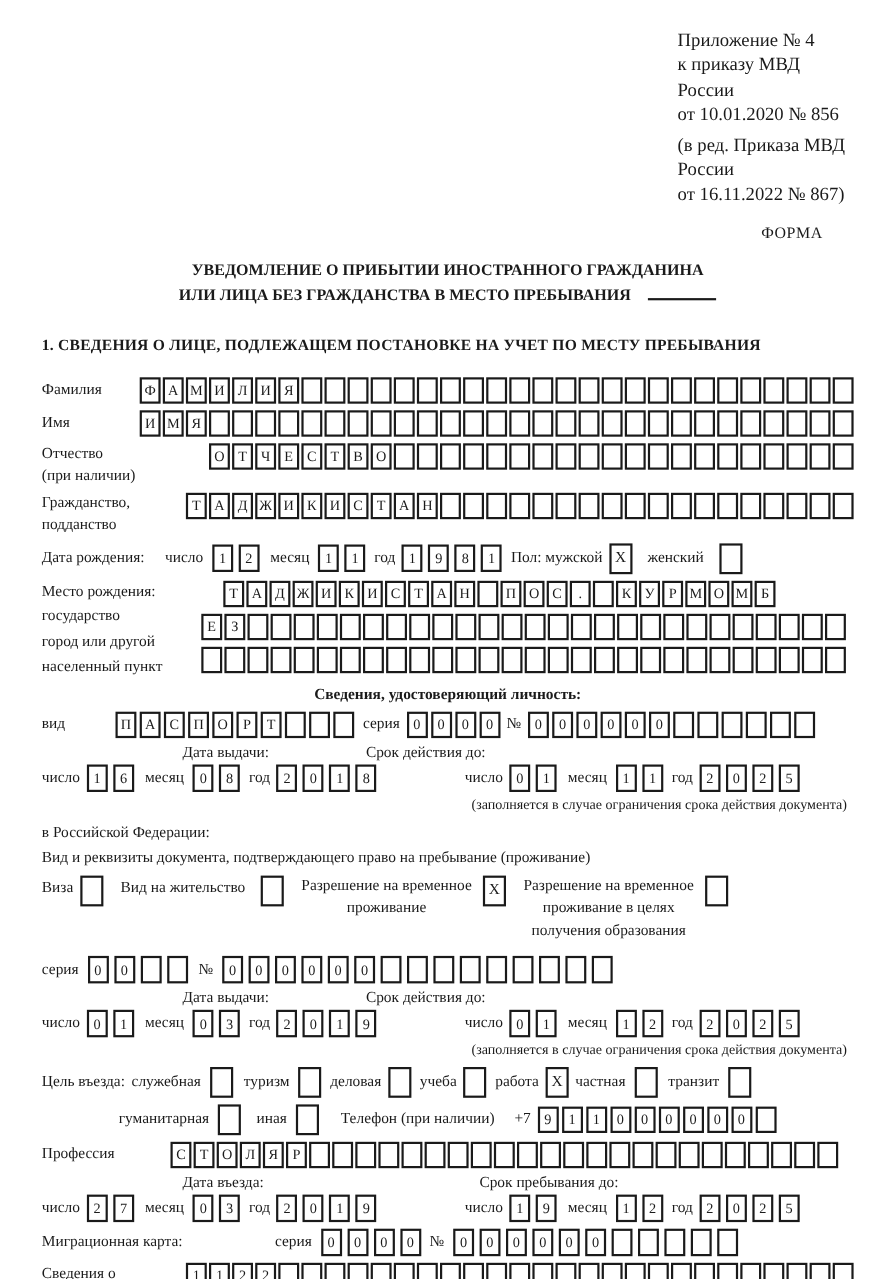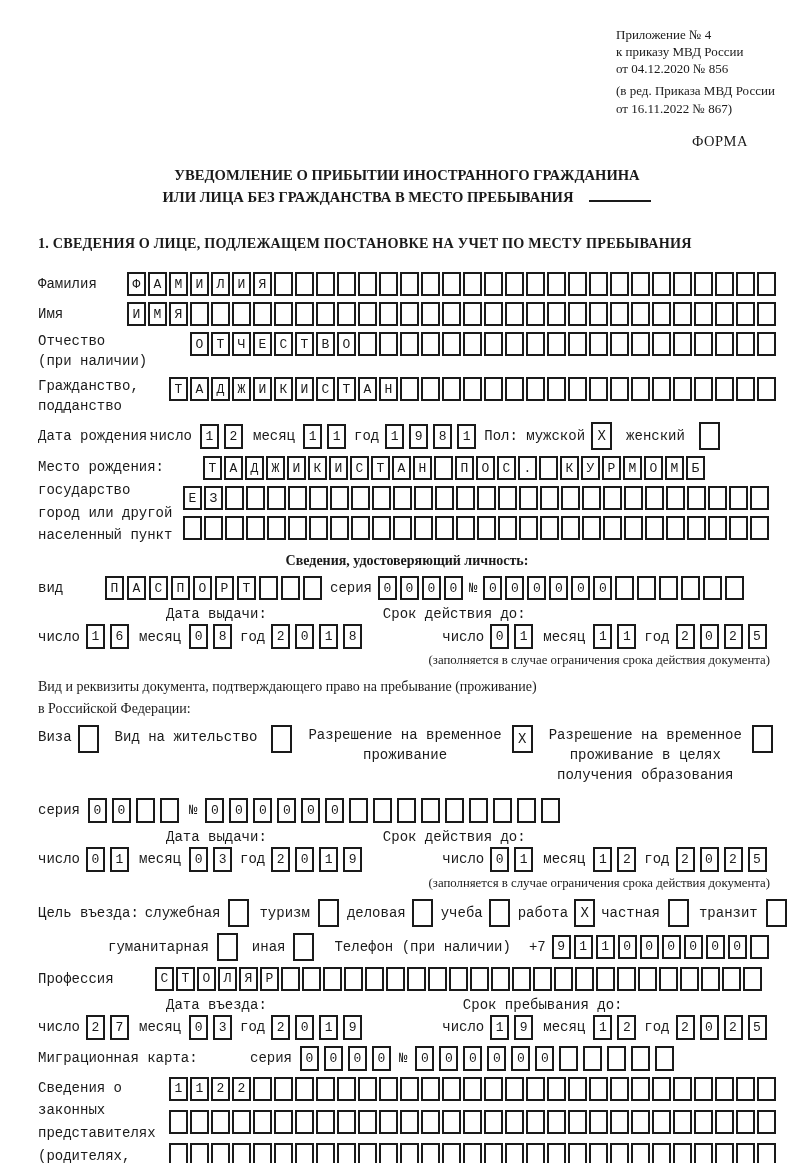--- a/index.html
+++ b/index.html
@@ -4,28 +4,28 @@
 <style>
   * { box-sizing: border-box; margin: 0; padding: 0; }
   html,body { background:#fff; }
   body {
     width: 800px; height: 1163px; overflow: hidden;
     color:#1a1a1a;
     font-family: "Liberation Serif", "DejaVu Serif", serif;
     font-size: 14px;
     padding: 26px 24px 20px 38px;
   }
-  .hdr { margin-left: 578px; font-size: 13px; line-height: 1.32; }
+  .hdr { margin-left: 578px; font-size: 17px; line-height: 1.32; }
   .hdr .gap-top { margin-top: 5px; }
   .forma { text-align: right; font-weight: normal; font-size: 14.5px; margin: 16px 28px 0 0; letter-spacing: .5px; }
   .title { text-align: center; font-weight: bold; font-size: 14.6px; line-height: 1.55; margin-top: 14px; }
   .underline { display:inline-block; width: 62px; border-bottom: 2.4px solid #1a1a1a; height: .85em; margin-left: 16px; }
   .sec { font-weight: bold; font-size: 14.2px; margin-top: 26px; letter-spacing: .2px; margin-bottom: 20px; }
 
-  .row { display: flex; align-items: center; margin-bottom: 6px; font-family: Liberation Mono, monospace; }
+  .row { display: flex; align-items: center; margin-bottom: 6px; }
   .row.top { align-items: flex-start; }
   .lbl { white-space: nowrap; }
   .stack { display: flex; flex-direction: column; line-height: 1.4; }
   .cells { display: inline-flex; gap: 2px; flex-wrap: nowrap; }
   .cells.wide { gap: 5px; }
   .cells.mid { gap: 3px; }
   .cell { flex: 0 0 auto; width: 19px; height: 24px; border: 2px solid #1a1a1a;
           display: inline-flex; align-items: center; justify-content: center; font-size: 13px; }
   .wide .cell { height: 25px; }
   .cb .cell { width: 21px; height: 28px; font-size: 14px; }
@@ -36,35 +36,35 @@
   .w150 { width: 150px; }
   .w167 { width: 167px; }
   .ml6 { margin-left: 6px; } .ml8 { margin-left: 8px; } .ml10 { margin-left: 10px; }
   .ml14 { margin-left: 14px; } .ml16 { margin-left: 16px; } .ml20 { margin-left: 20px; }
   .mr6 { margin-right: 6px; } .mr8 { margin-right: 8px; }
 
   .bp-rows { display: flex; flex-direction: column; gap: 6px; }
   .doc-hdr { text-align: center; font-weight: bold; margin: 4px 0 7px 0; }
   .sublabels { margin-bottom: 2px; margin-top: 2px; }
   .sub1 { margin-left: 128px; }
-  .sub2 { margin-left: 116px; }
+  .sub2 { margin-left: 88px; }
   .sub2b { margin-left: 196px; }
   .dgap { margin-left: 80px; }
   .note { text-align: right; font-size: 12.8px; margin: -2px 6px 8px 0; }
   .intro { line-height: 1.6; margin-bottom: 4px; }
   .ctr { text-align: center; line-height: 1.45; }
   .permits { margin-bottom: 12px; }
 </style>
 </head>
 <body>
 
 <div class="hdr">
   <div>Приложение № 4</div>
   <div>к приказу МВД России</div>
-  <div>от 04.12.2020 № 856</div>
+  <div>от 10.01.2020 № 856</div>
   <div class="gap-top">(в ред. Приказа МВД России</div>
   <div>от 16.11.2022 № 867)</div>
 </div>
 
 <div class="forma">ФОРМА</div>
 
 <div class="title">
   <div>УВЕДОМЛЕНИЕ О ПРИБЫТИИ ИНОСТРАННОГО ГРАЖДАНИНА</div>
   <div>
     <span>ИЛИ ЛИЦА БЕЗ ГРАЖДАНСТВА В МЕСТО ПРЕБЫВАНИЯ</span><span class="underline"></span>
@@ -426,22 +426,22 @@
       <span class="cell">2</span>
       <span class="cell">0</span>
       <span class="cell">2</span>
       <span class="cell">5</span>
     </span>
 </div>
 
 <div class="note">(заполняется в случае ограничения срока действия документа)</div>
 
 <div class="intro">
+  <div>в Российской Федерации:</div>
   <div>Вид и реквизиты документа, подтверждающего право на пребывание (проживание)</div>
-  <div>в Российской Федерации:</div>
 </div>
 
 <div class="row top permits">
   <span class="lbl" style="margin-top:4px">Виза</span>
   <span class="cells cb ml6">
       <span class="cell"></span>
     </span>
   <span class="lbl ml16" style="margin-top:4px">Вид на жительство</span>
   <span class="cells cb ml14">
       <span class="cell"></span>

